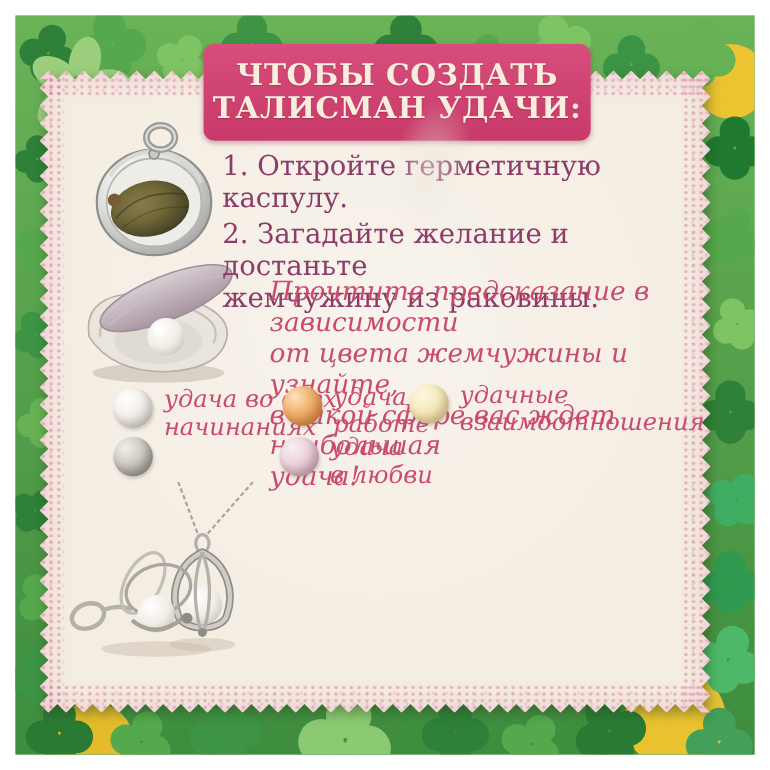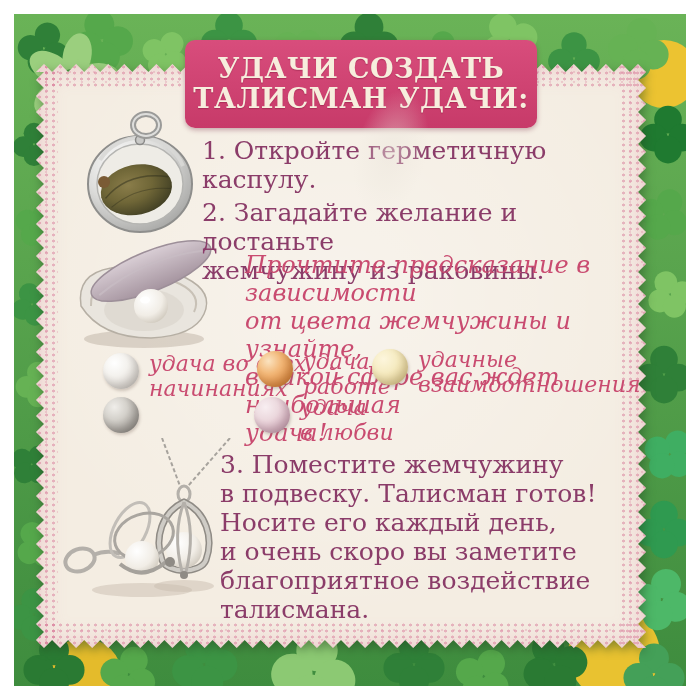--- a/index.html
+++ b/index.html
@@ -220,29 +220,23 @@
     </div>
     <div class="legend-item" style="left:67px;top:333px">
       <span class="pearl c3"></span>
     </div>
     <div class="legend-item" style="left:218px;top:333px">
       <span class="pearl c4"></span>
       <span class="plabel">удача
 в любви</span>
     </div>
 
-    <div class="step" style="left:184px;top:386px;width:436px">3. Поместите жемчужину
-в подвеску. Талисман готов!
-Носите его каждый день,
-и очень скоро вы заметите
-благоприятное воздействие
-талисмана.</div>
    </div>
   </div>
 
   <div class="banner">
-    <span>УДАЧИ СОЗДАТЬ</span>
+    <span>ЧТОБЫ СОЗДАТЬ</span>
     <span>ТАЛИСМАН УДАЧИ:</span>
   </div>
 
   <div class="smudge"></div>
  </div>
 </div>
 
 </body></html>

